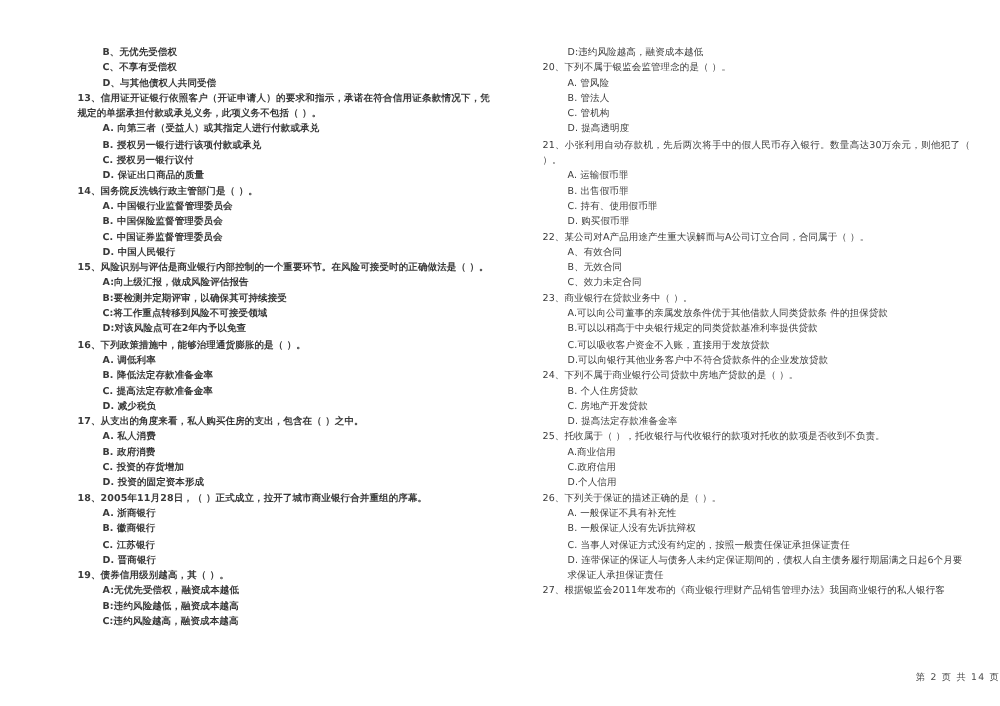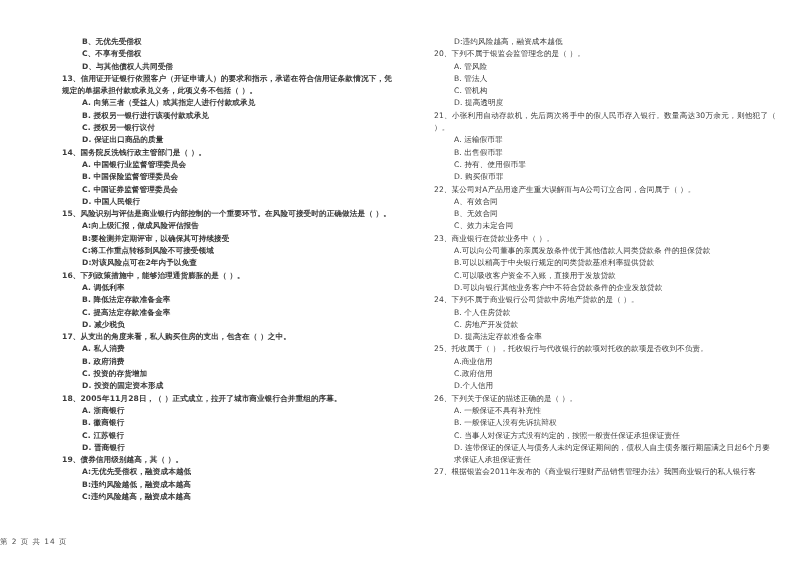--- a/index.html
+++ b/index.html
@@ -53,21 +53,21 @@
     margin: 0;
     padding-left: 20px;
     letter-spacing: 0.1px;
   }
 
   .footer {
     position: absolute;
     left: 0;
     bottom: 18px;
     width: 800px;
-    text-align: left;
+    text-align: right;
     font-size: 7.4px;
     color: #4a4a4a;
     letter-spacing: 1px;
   }
 </style>
 </head>
 <body>
 
 <div class="page">
   <div class="columns">

